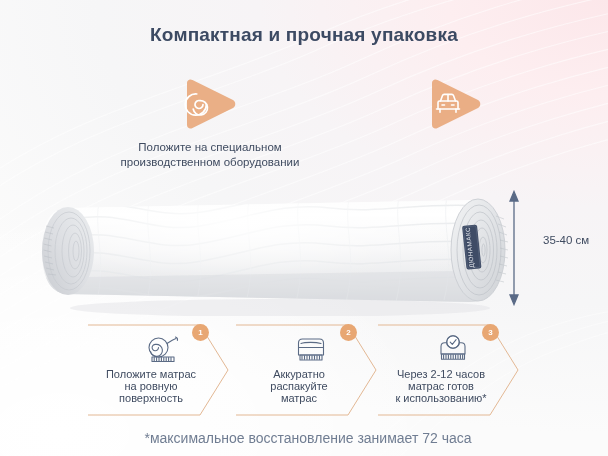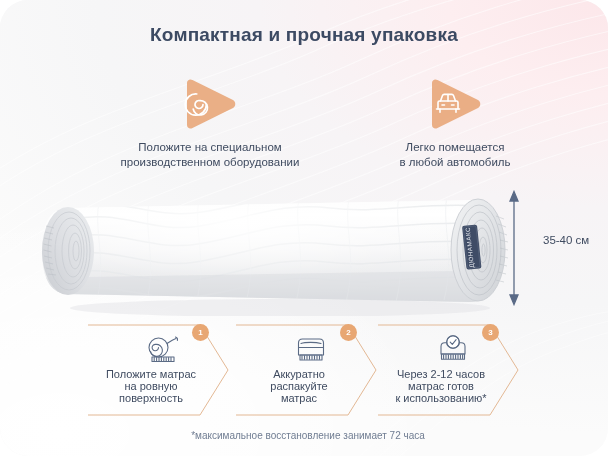--- a/index.html
+++ b/index.html
@@ -1,21 +1,21 @@
 <!DOCTYPE html>
 <html><head>
 <meta charset="utf-8">
 <style>
   html,body{margin:0;padding:0;}
   body{
     width:608px;height:456px;overflow:hidden;
     font-family:"Liberation Sans","DejaVu Sans",sans-serif;
     background:#ffffff;
   }
-  .stage{position:relative;width:608px;height:456px;overflow:hidden;border-radius:28px;}
+  .stage{position:relative;width:608px;height:456px;overflow:hidden;}
 
   
   .bg-base{
     position:absolute;inset:0;
     background:
       radial-gradient(120% 95% at 100% 0%, #fce7ea 0%, #fdeef0 22%, #f7f4f6 48%, #f6f6f7 70%, #fbfbfb 100%),
       linear-gradient(160deg,#f7f7f8 0%,#f6f5f6 40%,#fdfdfd 100%);
   }
   .bg-base2{
     position:absolute;inset:0;
@@ -72,21 +72,21 @@
   .step-ico svg{display:block;margin:0 auto;}
   .step-text{
     position:absolute;left:-6px;right:18px;top:46px;
     text-align:center;font-size:11px;line-height:12px;
     color:#3f4b60;white-space:pre-line;
   }
 
   
   .footnote{
     position:absolute;left:0;right:0;top:430px;
-    text-align:center;font-size:10px;color:#707d92;padding-left:8px;
+    text-align:center;font-size:14px;color:#707d92;padding-left:8px;
   }
 </style>
 </head>
 <body>
 
 <div class="stage">
 
   <div class="bg-base"></div>
   <div class="bg-base2"></div>
 
@@ -146,22 +146,20 @@
             <path d="M14.5,23 L16.5,17.5 C16.8,16.8 17.4,16.4 18.1,16.4 L25.9,16.4 C26.6,16.4 27.2,16.8 27.5,17.5 L29.5,23"></path>
             <path d="M10.5,31 L33.5,31"></path>
             <path d="M14,31 L14,34.2"></path>
             <path d="M30,31 L30,34.2"></path>
             <path d="M16,27 L18.5,27"></path>
             <path d="M25.5,27 L28,27"></path>
             <path d="M22,23 L22,16.6"></path>
           </g>
         </svg>
       </div>
-      <div class="feat-text">Легко помещается
-в любой автомобиль</div>
     </div>
   </div>
 
   <div class="roll-wrap">
     <svg width="490" height="130" viewBox="0 0 490 130">
       <defs>
         <linearGradient id="bodyGrad" x1="0" y1="0" x2="0" y2="1">
           <stop offset="0%" stop-color="#fdfdfd"></stop>
           <stop offset="14%" stop-color="#ffffff"></stop>
           <stop offset="48%" stop-color="#f6f6f7"></stop>

